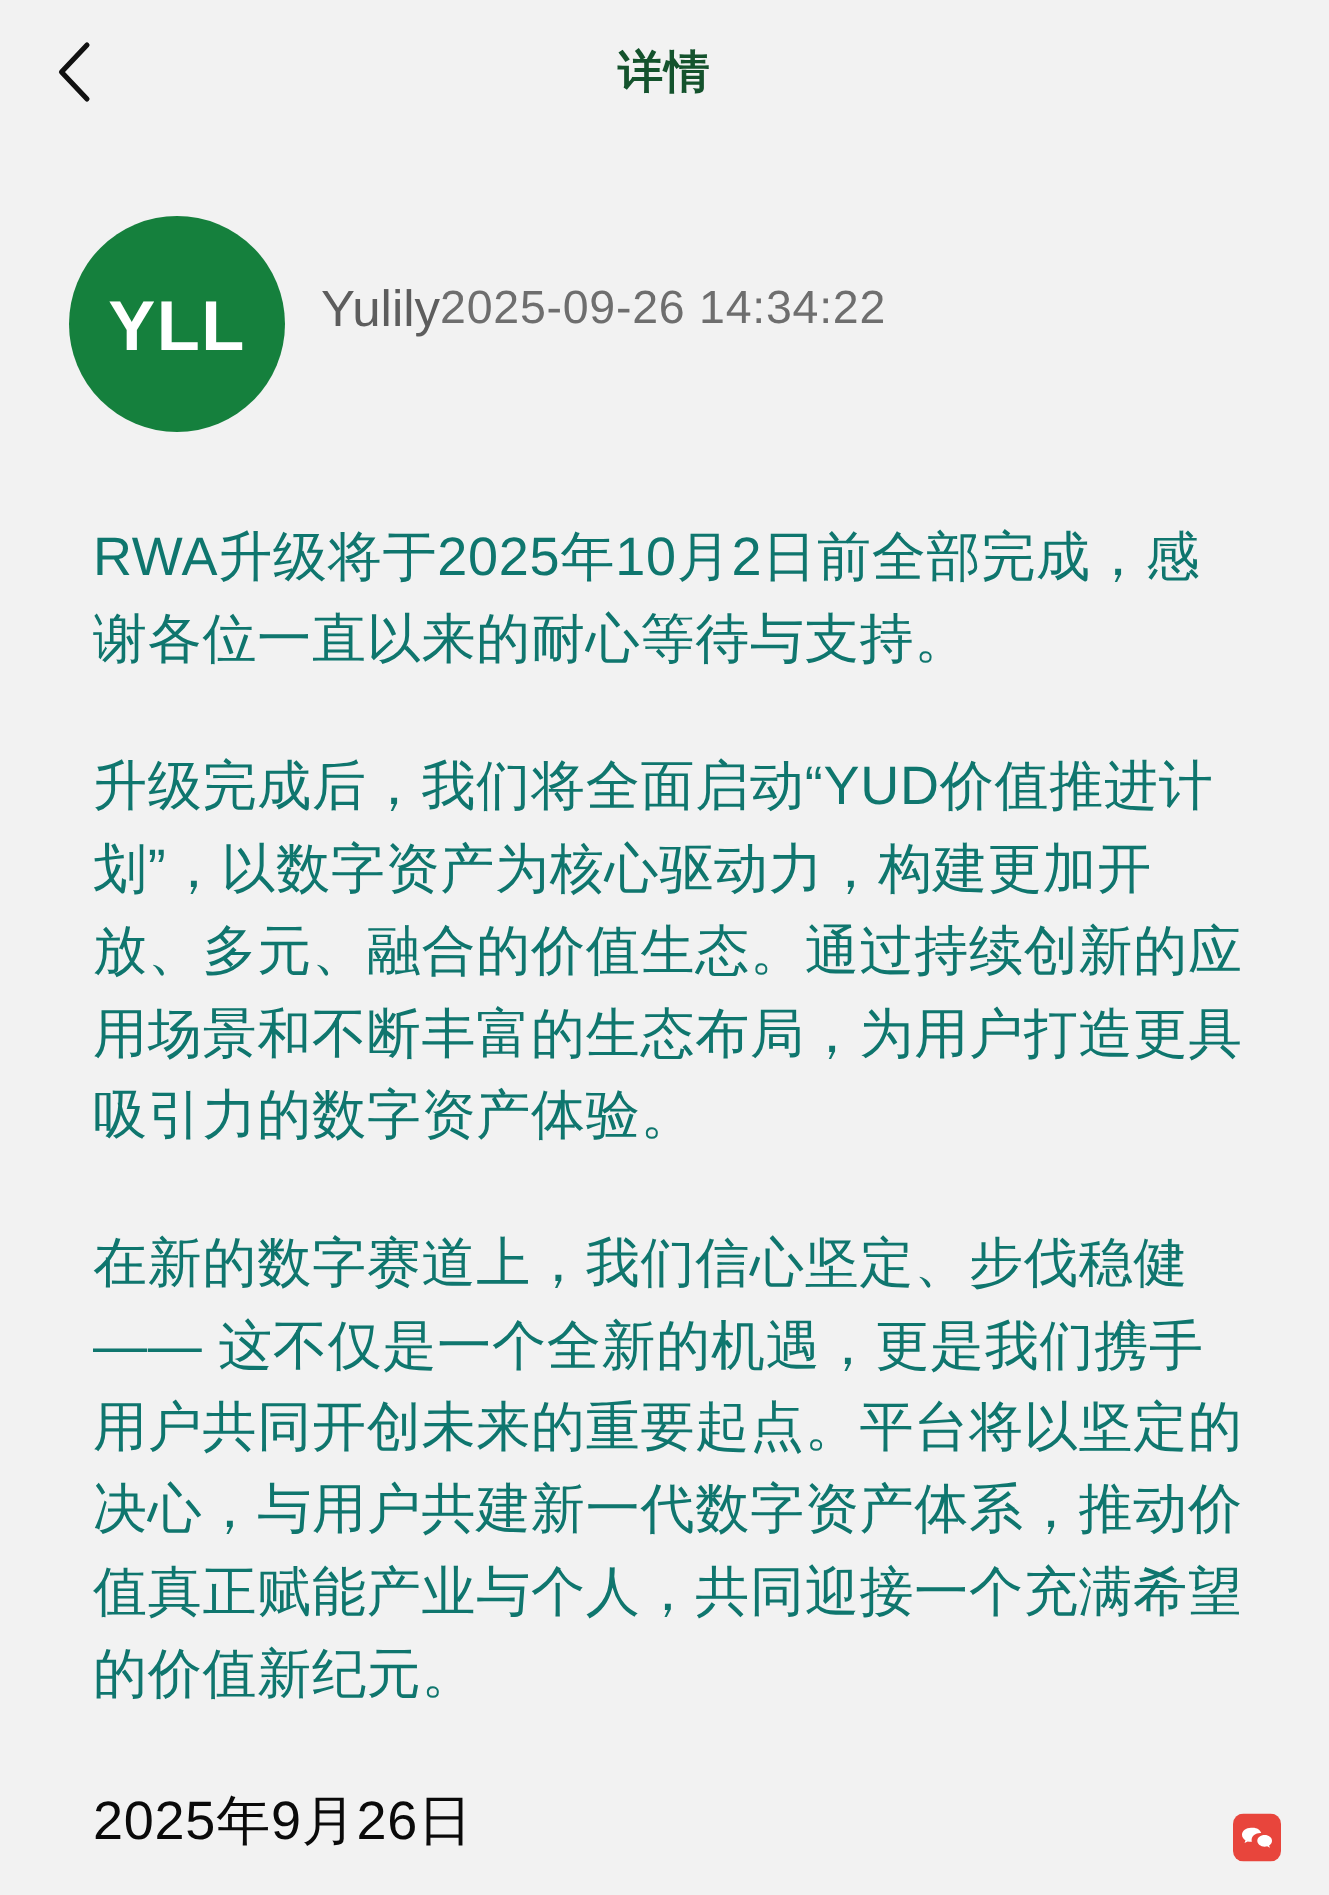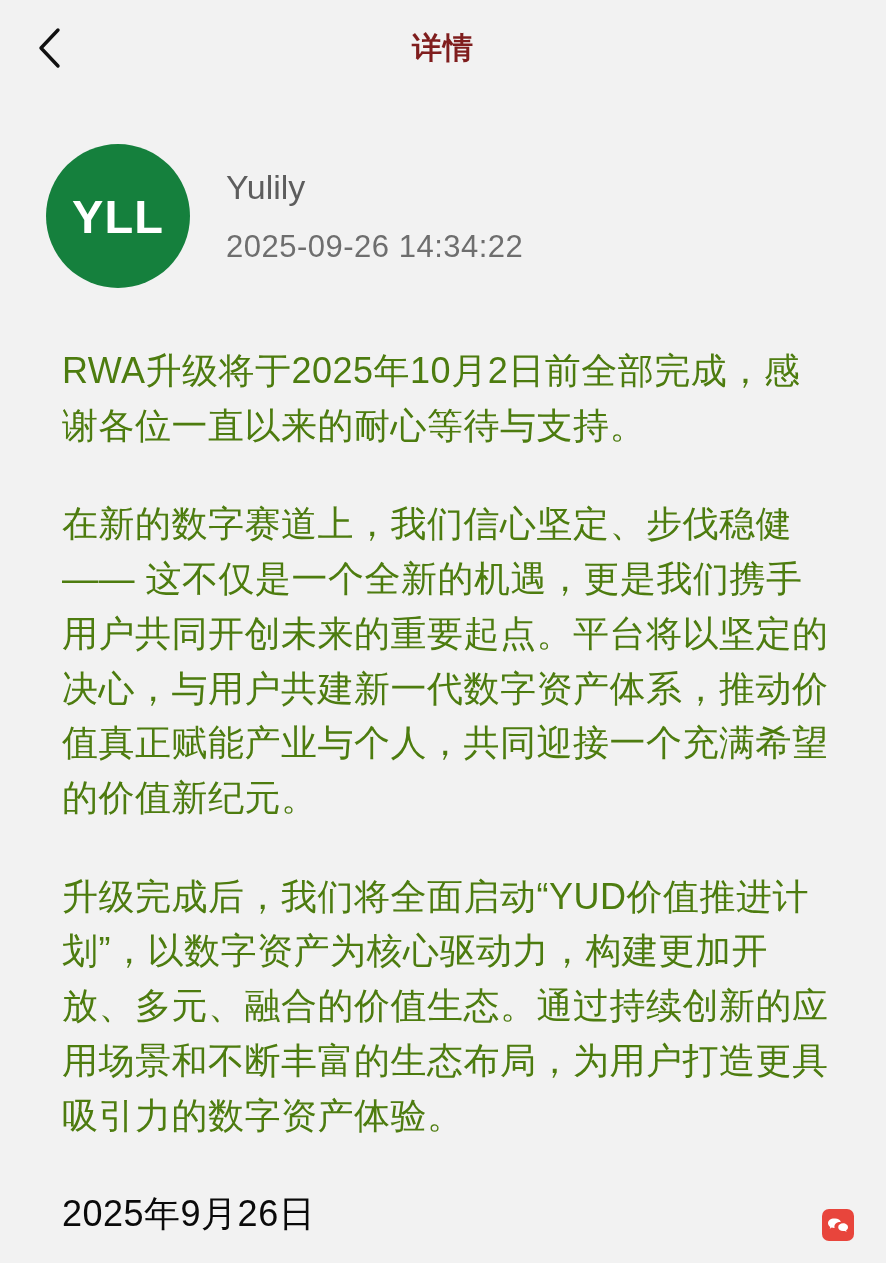--- a/index.html
+++ b/index.html
@@ -43,21 +43,21 @@
   .back-chevron {
     display: block;
   }
   .header-title {
     position: absolute;
     left: 0;
     right: 0;
     text-align: center;
     font-size: 30px;
     font-weight: bold;
-    color: #7f1d1d;
+    color: #14532d;
     letter-spacing: 1px;
     pointer-events: none;
   }
 
   
   .author-row {
     display: flex;
     align-items: center;
     padding: 48px 0 0 46px;
   }
@@ -70,23 +70,22 @@
     display: flex;
     align-items: center;
     justify-content: center;
     font-size: 47px;
     font-weight: 700;
     letter-spacing: 1px;
     flex: 0 0 auto;
     font-family: "Liberation Sans", sans-serif;
   }
   .author-meta {
-    margin-left: 36px;
+    margin-left: 24px;
     display: flex;
-    flex-direction: column;
     justify-content: center;
   }
   .author-name {
     font-size: 34px;
     color: #5d5d5d;
     line-height: 1.2;
     margin-bottom: 20px;
     font-weight: 400;
   }
   .author-time {
@@ -98,21 +97,21 @@
     text-align: center;
   }
 
   
   .article {
     padding: 56px 56px 0 62px;
   }
   .para {
     font-size: 36px;
     line-height: 1.52;
-    color: #4d7c0f;
+    color: #0f766e;
     margin: 0 0 44px 0;
     letter-spacing: 0.5px;
     word-break: break-word;
   }
   .para:last-child {
     margin-bottom: 0;
   }
   .sign {
     font-size: 36px;
     line-height: 1.52;
@@ -158,22 +157,22 @@
   <div class="author-row">
     <div class="avatar">YLL</div>
     <div class="author-meta">
       <div class="author-name">Yulily</div>
       <div class="author-time">2025-09-26 14:34:22</div>
     </div>
   </div>
 
   <div class="article">
     <p class="para">RWA升级将于2025年10月2日前全部完成，感谢各位一直以来的耐心等待与支持。</p>
+    <p class="para">升级完成后，我们将全面启动“YUD价值推进计划”，以数字资产为核心驱动力，构建更加开放、多元、融合的价值生态。通过持续创新的应用场景和不断丰富的生态布局，为用户打造更具吸引力的数字资产体验。</p>
     <p class="para">在新的数字赛道上，我们信心坚定、步伐稳健—— 这不仅是一个全新的机遇，更是我们携手用户共同开创未来的重要起点。平台将以坚定的决心，与用户共建新一代数字资产体系，推动价值真正赋能产业与个人，共同迎接一个充满希望的价值新纪元。</p>
-    <p class="para">升级完成后，我们将全面启动“YUD价值推进计划”，以数字资产为核心驱动力，构建更加开放、多元、融合的价值生态。通过持续创新的应用场景和不断丰富的生态布局，为用户打造更具吸引力的数字资产体验。</p>
     <p class="sign">2025年9月26日</p>
   </div>
 
   <div class="footer">
     <svg class="wm-logo" viewBox="0 0 32 32">
       <rect x="0" y="0" width="32" height="32" rx="7" fill="#e8453c"></rect>
       <path d="M12 9.5c-3.3 0-6 2.1-6 4.7 0 1.5.9 2.8 2.3 3.7l-.6 1.8 2.1-1.1c.7.2 1.4.3 2.2.3.2 0 .4 0 .6 0-.1-.4-.2-.8-.2-1.2 0-2.6 2.6-4.7 5.8-4.7.2 0 .4 0 .6 0-.5-2-2.8-3.5-5.6-3.5h-1.2z" fill="#ffffff"></path>
       <path d="M26 18.2c0-2.2-2.2-3.9-4.9-3.9s-4.9 1.7-4.9 3.9c0 2.2 2.2 3.9 4.9 3.9.6 0 1.2-.1 1.7-.2l1.8.9-.5-1.5c1.2-.7 1.9-1.8 1.9-3.1z" fill="#ffffff"></path>
     </svg>
   </div>

